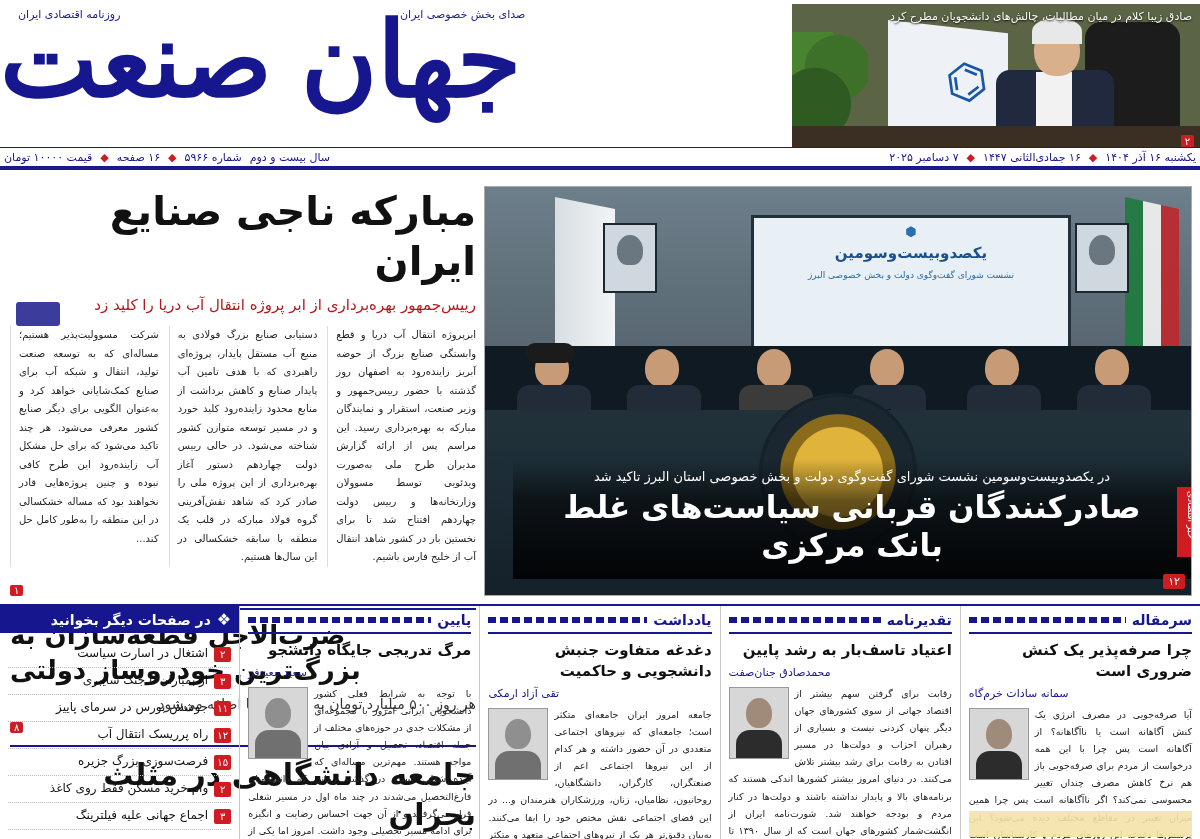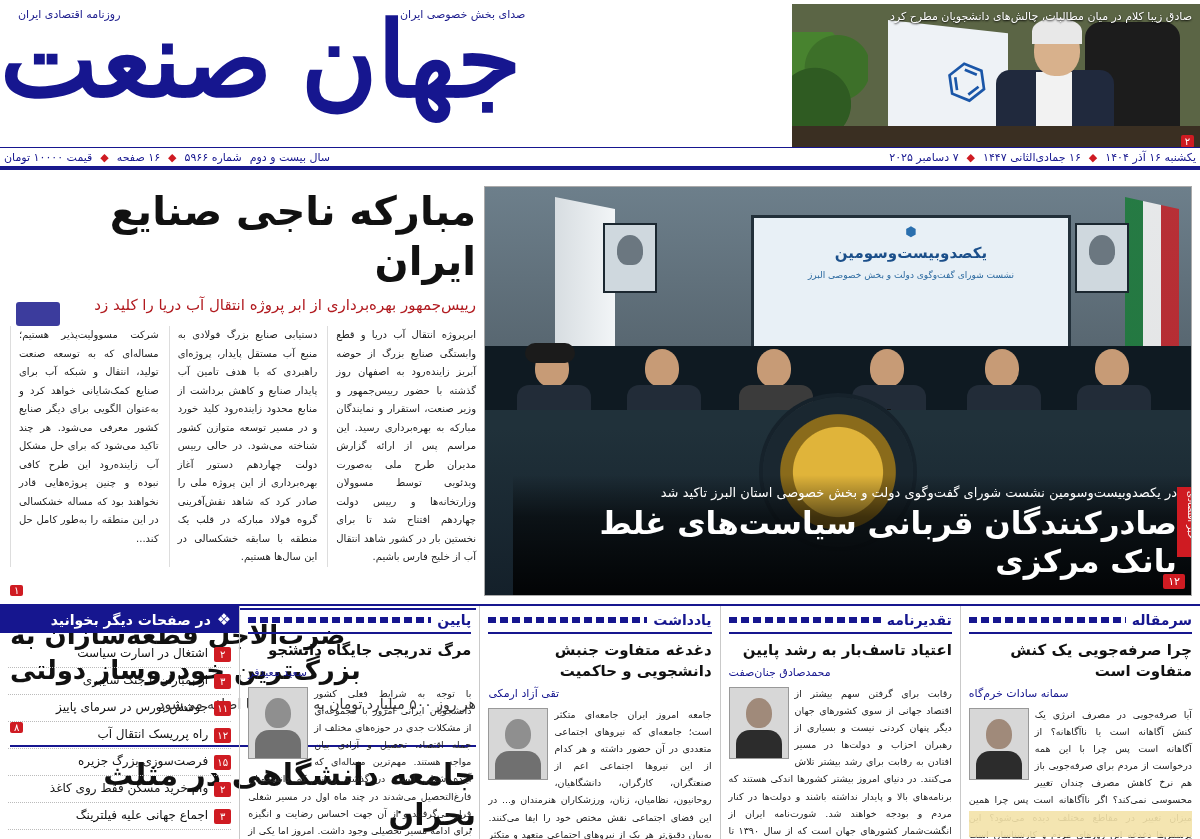--- a/index.html
+++ b/index.html
@@ -93,23 +93,23 @@
   .lp-person {
     position:absolute; bottom:150px; width:78px; height:96px;
   }
   .lp-person .h { width:34px; height:38px; background:#c79b76; border-radius:50% 50% 45% 45%; margin:0 auto; }
   .lp-person .b { width:74px; height:60px; background:#222c38; border-radius:12px 12px 0 0; margin-top:-2px; }
   .lp-person.clr .b { background:#3b3b3b; }
   .lp-person.t .h { background:#c79b76; }
   .lp-person.t .turban { position:absolute; top:-6px; left:12px; width:50px; height:20px; background:#1b1b1b; border-radius:10px; }
   .lp-mic { position:absolute; bottom:150px; width:4px; height:36px; background:#111; }
   .lp-cap {
-    position:absolute; left:0; right:0; bottom:0; padding:10px 14px 14px;
+    position:absolute; left:0; right:0; bottom:16px; padding:10px 14px 14px;
     background:linear-gradient(0deg, rgba(0,0,0,.88) 0%, rgba(0,0,0,.55) 65%, rgba(0,0,0,0) 100%);
-    direction:rtl; text-align:right;margin-left:28px;
+    direction:rtl; text-align:center;margin-left:28px;
   }
   .lp-cap .k { color:#fff; font-size:13px; margin-bottom:4px; }
   .lp-cap .h1 { color:#fff; font-size:31px; font-weight:bold; line-height:1.25; }
   .lp-pg { position:absolute; right:6px; bottom:6px; background:#cf1b22; color:#fff; font-size:11px; padding:1px 5px; border-radius:2px;}
   .lp-side {
     position:absolute; right:-8px; top:300px; width:22px; height:70px; background:#cf1b22;
   }
   .lp-side span { display:block; color:#fff; font-size:9px; writing-mode:vertical-rl; padding:4px 3px; direction:rtl;}
 
   
@@ -300,21 +300,21 @@
     </div>
   </div>
 
   <div class="bottom">
 
     <div class="bcol">
       <div class="bcol-head">
         <span class="tag">سرمقاله</span>
         <span class="dash"></span>
       </div>
-      <div class="bcol-title">چرا صرفه‌جویی یک کنش متفاوت است</div>
+      <div class="bcol-title">چرا صرفه‌پذیر یک کنش ضروری است</div>
       <div class="bcol-author">سمانه سادات خرم‌گاه</div>
       <div class="bcol-body">
         <span class="mugshot f">
             <i class="mh"></i>
             <i class="mb"></i>
           </span>
         <span>آیا صرفه‌جویی در مصرف انرژی یک کنش آگاهانه است یا ناآگاهانه؟ از آگاهانه است پس چرا با این همه درخواست از مردم برای صرفه‌جویی باز هم نرخ کاهش مصرف چندان تغییر محسوسی نمی‌کند؟ اگر ناآگاهانه است پس چرا همین میزان تغییر در مقاطع مختلف دیده می‌شود؟ این پرسش‌ها دغدغه این روزهای مردم و کارشناسان است که از زمستان پیش‌رو و سرما و خاموشی‌ها سخن می‌گویند. واقعیت آن است که بحران انرژی چند سالی است گریبان اقتصاد ایران را گرفته و هر سال شدت بیشتری می‌یابد.</span>
       </div>
       <div class="highlight-box"></div>
     </div>

